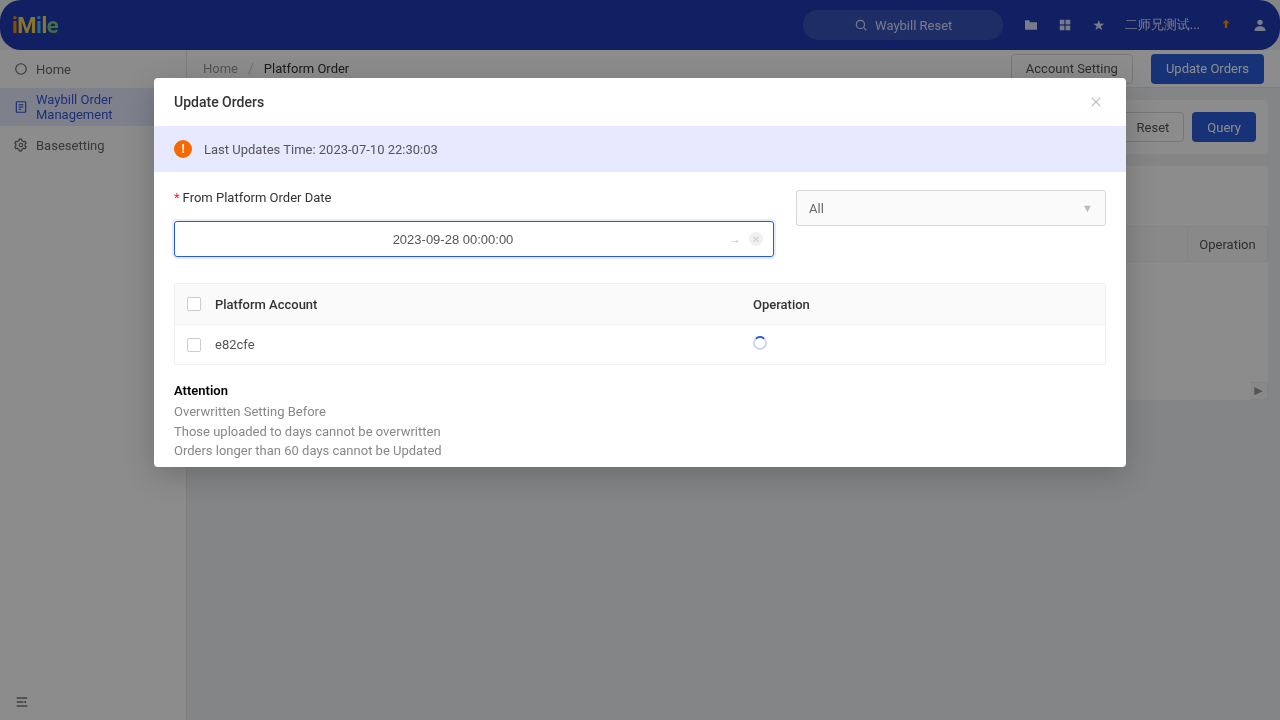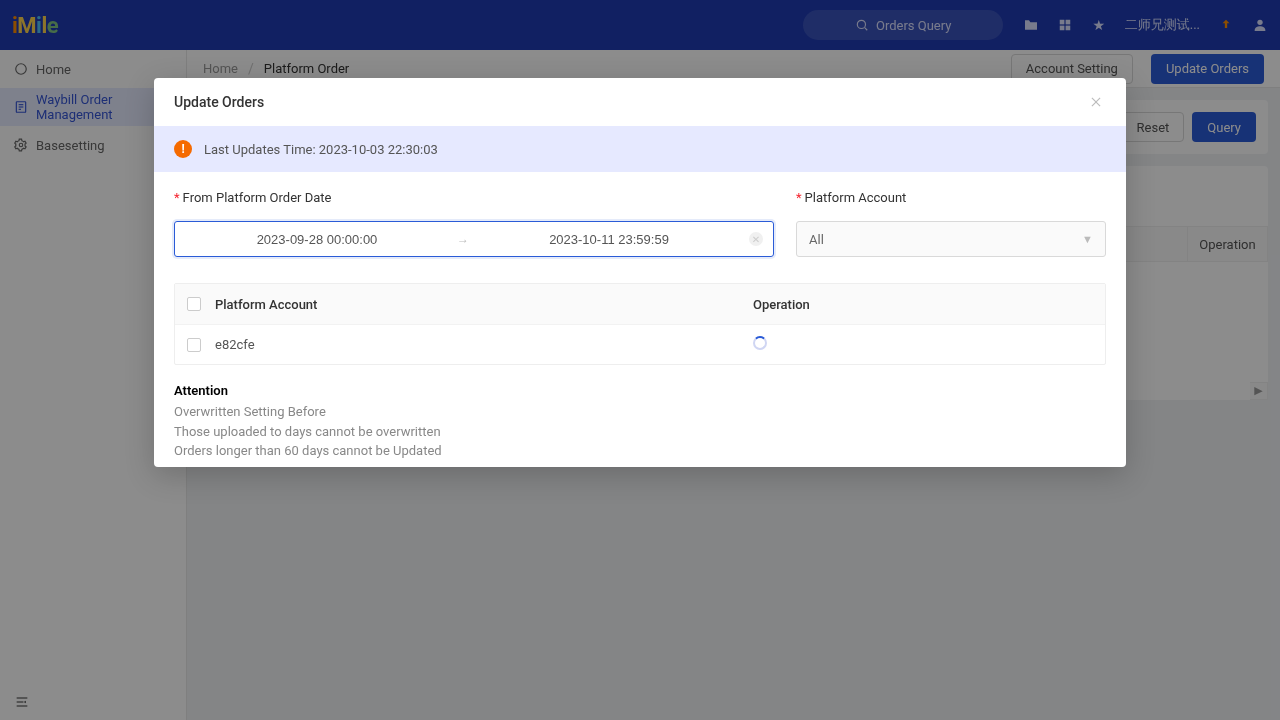--- a/index.html
+++ b/index.html
@@ -1,19 +1,19 @@
 <!DOCTYPE html>
 <html><head>
 <meta charset="utf-8">
 <style>
 * { box-sizing: border-box; margin: 0; padding: 0; }
 body { font-family: -apple-system, BlinkMacSystemFont, "Segoe UI", Roboto, "Helvetica Neue", Arial, sans-serif; font-size: 14px; color: #333; background: #f0f2f5; width: 1280px; height: 720px; overflow: hidden; position: relative; }
 
 
-.topbar { height: 50px; background: #1f3bb3; display: flex; align-items: center; padding: 0 12px; color: #fff; }
+.topbar { height: 50px; background: #1f3bb3; display: flex; align-items: center; padding: 0 12px; color: #fff; border-radius: 21px; }
 .logo { font-size: 22px; font-weight: 700; letter-spacing: -0.5px; }
 .logo .i1 { color: #ff8c00; }
 .logo .i2 { color: #ffd54f; }
 .logo .i3 { color: #4fc3f7; }
 .logo .i4 { color: #ffd54f; }
 .logo .i5 { color: #81c784; }
 .top-spacer { flex: 1; }
 .search-pill { background: rgba(255,255,255,0.12); border-radius: 20px; height: 30px; width: 200px; display: flex; align-items: center; justify-content: center; gap: 6px; color: #dbe0ff; font-size: 13px; margin-right: 20px; }
 .top-icons { display: flex; align-items: center; gap: 18px; }
 .top-icon { width: 16px; height: 16px; display: inline-flex; align-items: center; justify-content: center; color: #dbe0ff; font-size: 14px; }
@@ -92,21 +92,21 @@
     <span class="i1">i</span><span class="i2">M</span><span class="i3">i</span><span class="i4">l</span><span class="i5">e</span>
   </div>
   <div class="top-spacer"></div>
   <div class="search-pill">
     <span class="top-icon">
       <svg width="14" height="14" viewBox="0 0 24 24" fill="none" stroke="currentColor" stroke-width="2">
           <circle cx="11" cy="11" r="7"></circle>
           <line x1="21" y1="21" x2="16.65" y2="16.65"></line>
         </svg>
     </span>
-    <span>Orders Query</span>
+    <span>Waybill Reset</span>
   </div>
   <div class="top-icons">
     <span class="top-icon">
       <svg width="16" height="16" viewBox="0 0 24 24" fill="currentColor">
           <path d="M3 5h6l2 3h10v11H3z"></path>
         </svg>
     </span>
     <span class="top-icon">
       <svg width="14" height="14" viewBox="0 0 24 24" fill="currentColor">
           <rect x="3" y="3" width="8" height="8"></rect>
@@ -210,36 +210,34 @@
     <div class="modal-close">
       <svg width="14" height="14" viewBox="0 0 24 24" fill="none" stroke="currentColor" stroke-width="2">
           <line x1="5" y1="5" x2="19" y2="19"></line>
           <line x1="19" y1="5" x2="5" y2="19"></line>
         </svg>
     </div>
   </div>
 
   <div class="alert-banner">
     <div class="alert-icon">!</div>
-    <div class="alert-text">Last Updates Time: 2023-10-03 22:30:03</div>
+    <div class="alert-text">Last Updates Time: 2023-07-10 22:30:03</div>
   </div>
 
   <div class="modal-body">
     <div class="form-row">
       <div class="form-col">
         <label class="flabel"><span class="req">*</span><span>From Platform Order Date</span></label>
         <div class="range-input">
           <input class="range-sub" value="2023-09-28 00:00:00" style="">
           <span class="range-arrow">→</span>
-          <input class="range-sub" value="2023-10-11 23:59:59" style="">
           <span class="range-clear">✕</span>
         </div>
       </div>
       <div class="form-col" style="max-width:310px">
-        <label class="flabel"><span class="req">*</span><span>Platform Account</span></label>
         <div class="select-box">
           <span>All</span>
           <span class="select-caret">▼</span>
         </div>
       </div>
     </div>
 
     <div class="mtable">
       <div class="mhead">
         <span class="chk"></span>

